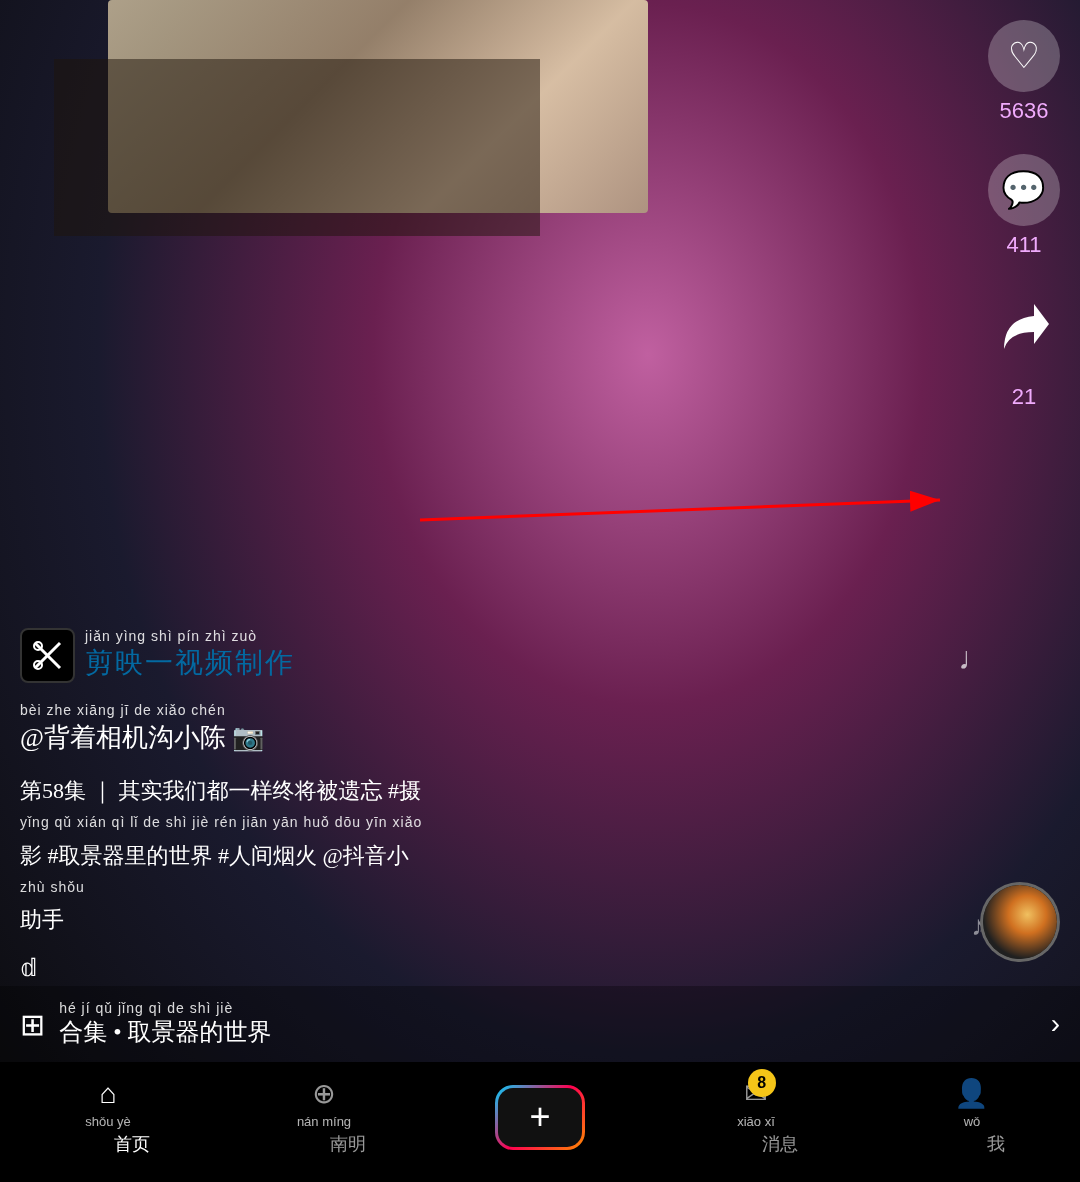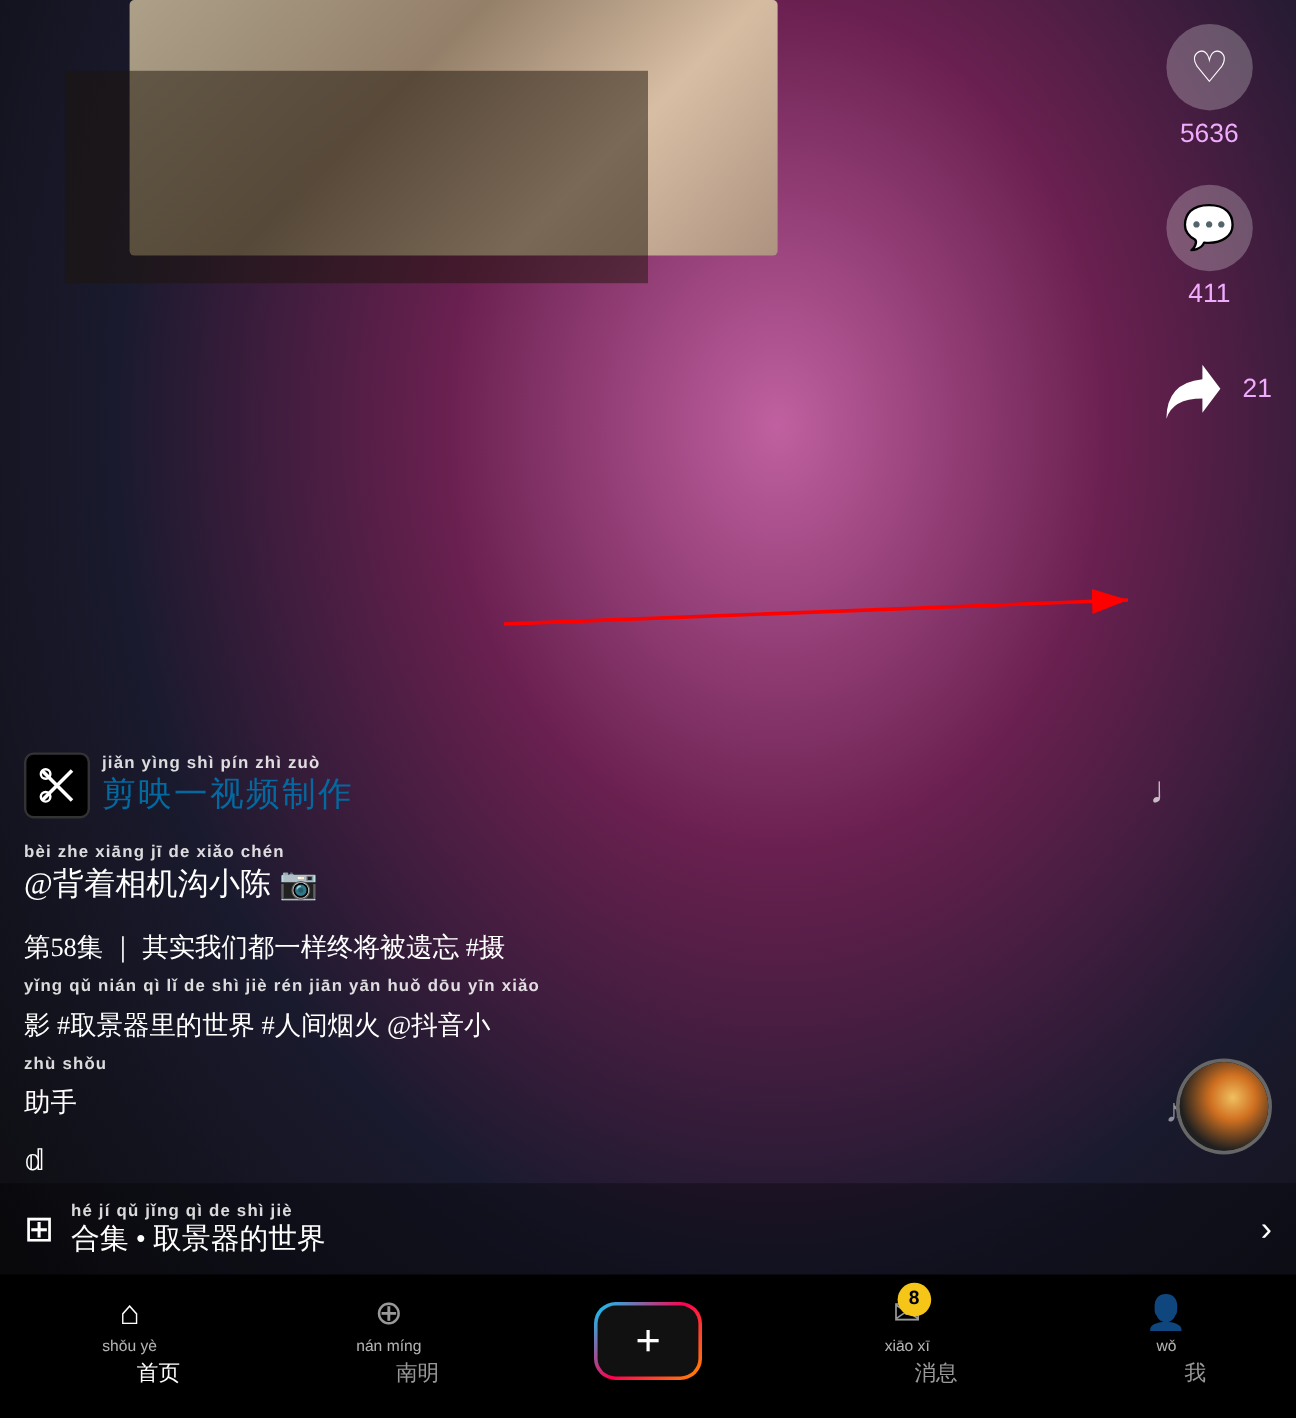--- a/index.html
+++ b/index.html
@@ -81,22 +81,23 @@
 
     .action-count {
       color: #f0abfc;
       font-size: 22px;
       font-family: 'Arial', sans-serif;
       font-weight: 300;
     }
 
     .share-btn {
       display: flex;
-      align-items: center;
-      gap: 8px;
+      flex-direction: column;
+      align-items: center;
+      gap: 24px;
     }
 
     .share-arrow {
       width: 72px;
       height: 72px;
       display: flex;
       align-items: center;
       justify-content: center;
     }
 
@@ -230,21 +231,21 @@
     .tiktok-logo {
       font-size: 24px;
       color: white;
     }
 
     
     .pinyin {
       font-size: 14px;
       color: rgba(255,255,255,0.85);
       font-family: sans-serif;
-      font-weight: 700;
+      font-weight: 400;
       letter-spacing: 1px;
     }
 
     
     .collection-bar {
       position: absolute;
       bottom: 120px;
       left: 0;
       right: 0;
       display: flex;
@@ -424,21 +425,21 @@
     </div>
   </div>
 
   <div class="author-line">
     <div class="pinyin">bèi zhe xiāng jī de xiǎo chén</div>
     <span>@</span><span>背着相机沟小陈 📷</span>
   </div>
 
   <div class="description">
     <div>第58集 ｜ 其实我们都一样终将被遗忘 #摄</div>
-    <div class="pinyin">yǐng  qǔ  nián  qì  lǐ  de  shì  jiè  rén  jiān  yān  huǒ  dōu  yīn  xiǎo</div>
+    <div class="pinyin">yǐng  qǔ  xián  qì  lǐ  de  shì  jiè  rén  jiān  yān  huǒ  dōu  yīn  xiǎo</div>
     <div>影 #取景器里的世界 #人间烟火 @抖音小</div>
     <div class="pinyin">zhù  shǒu</div>
     <div>助手</div>
   </div>
 
   <div class="music-line">
     <span class="tiktok-logo">𝕕</span>
   </div>
 
 </div>

